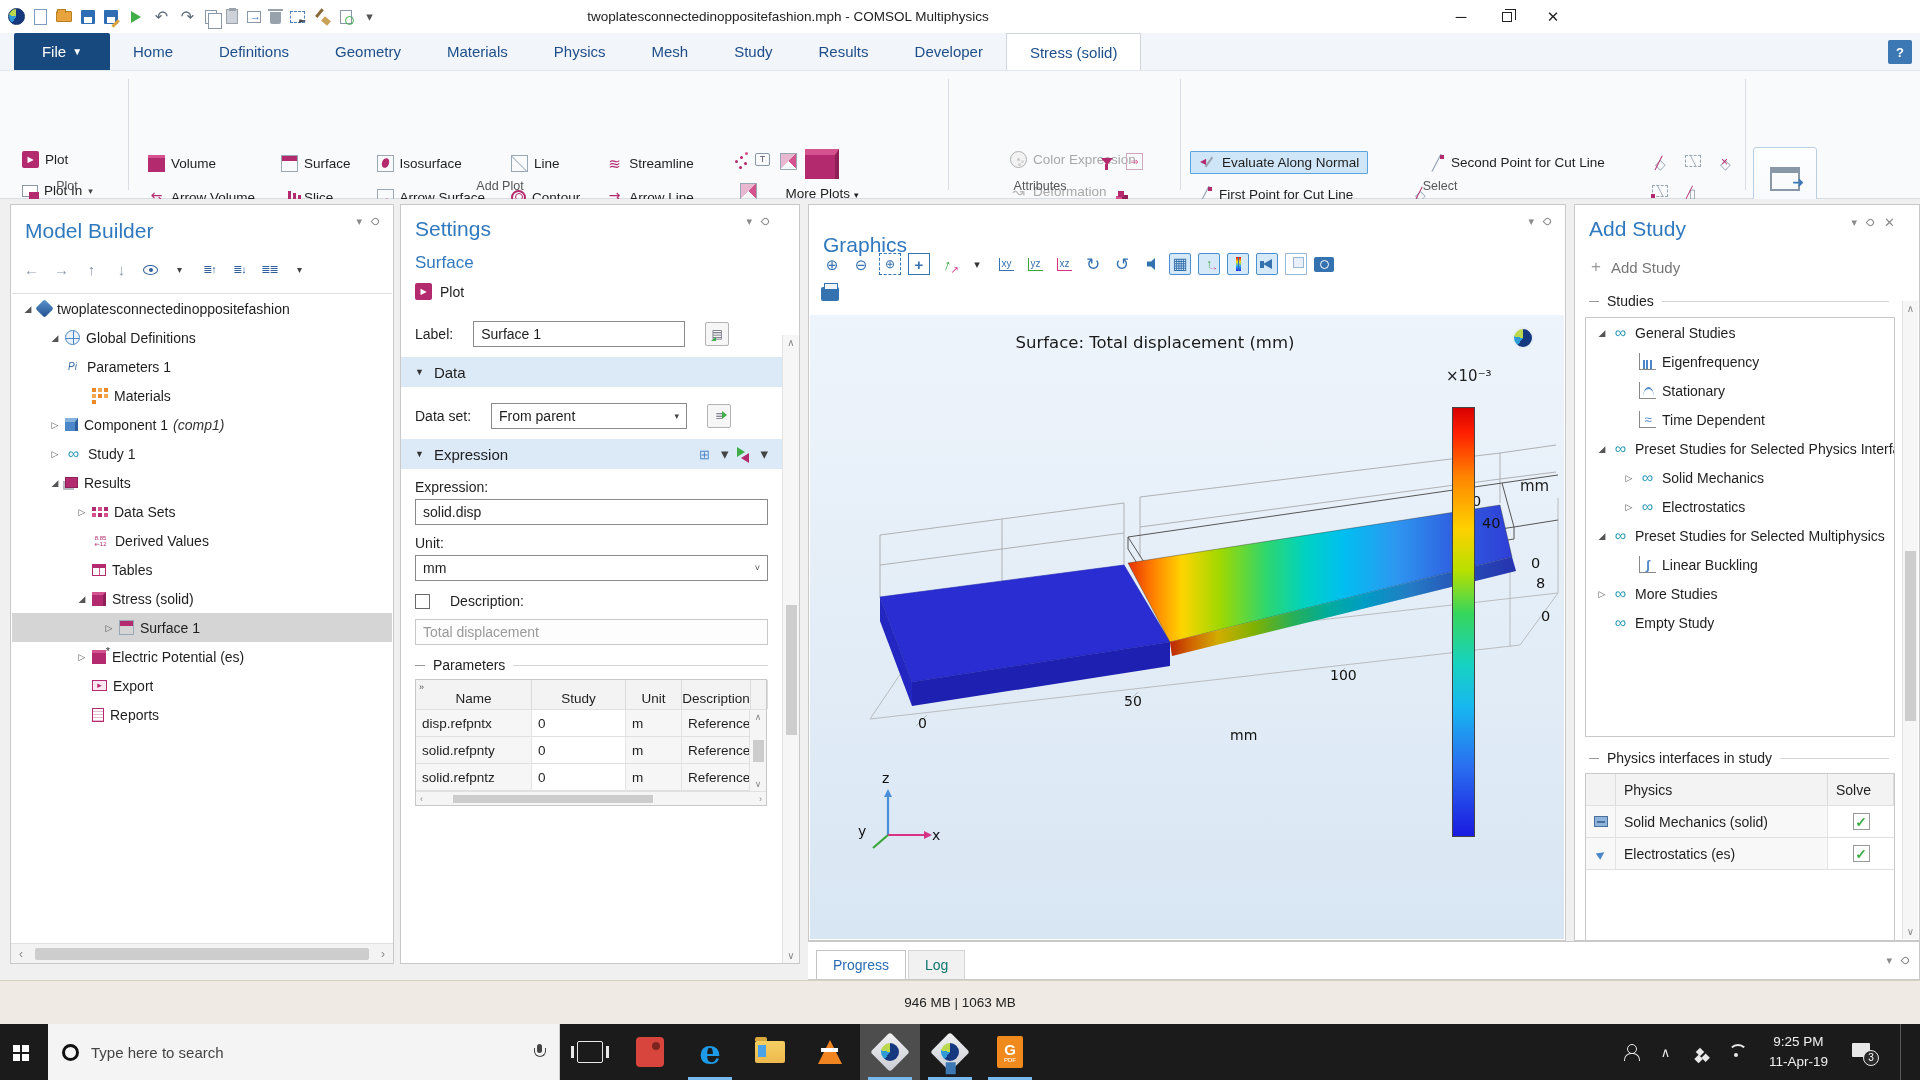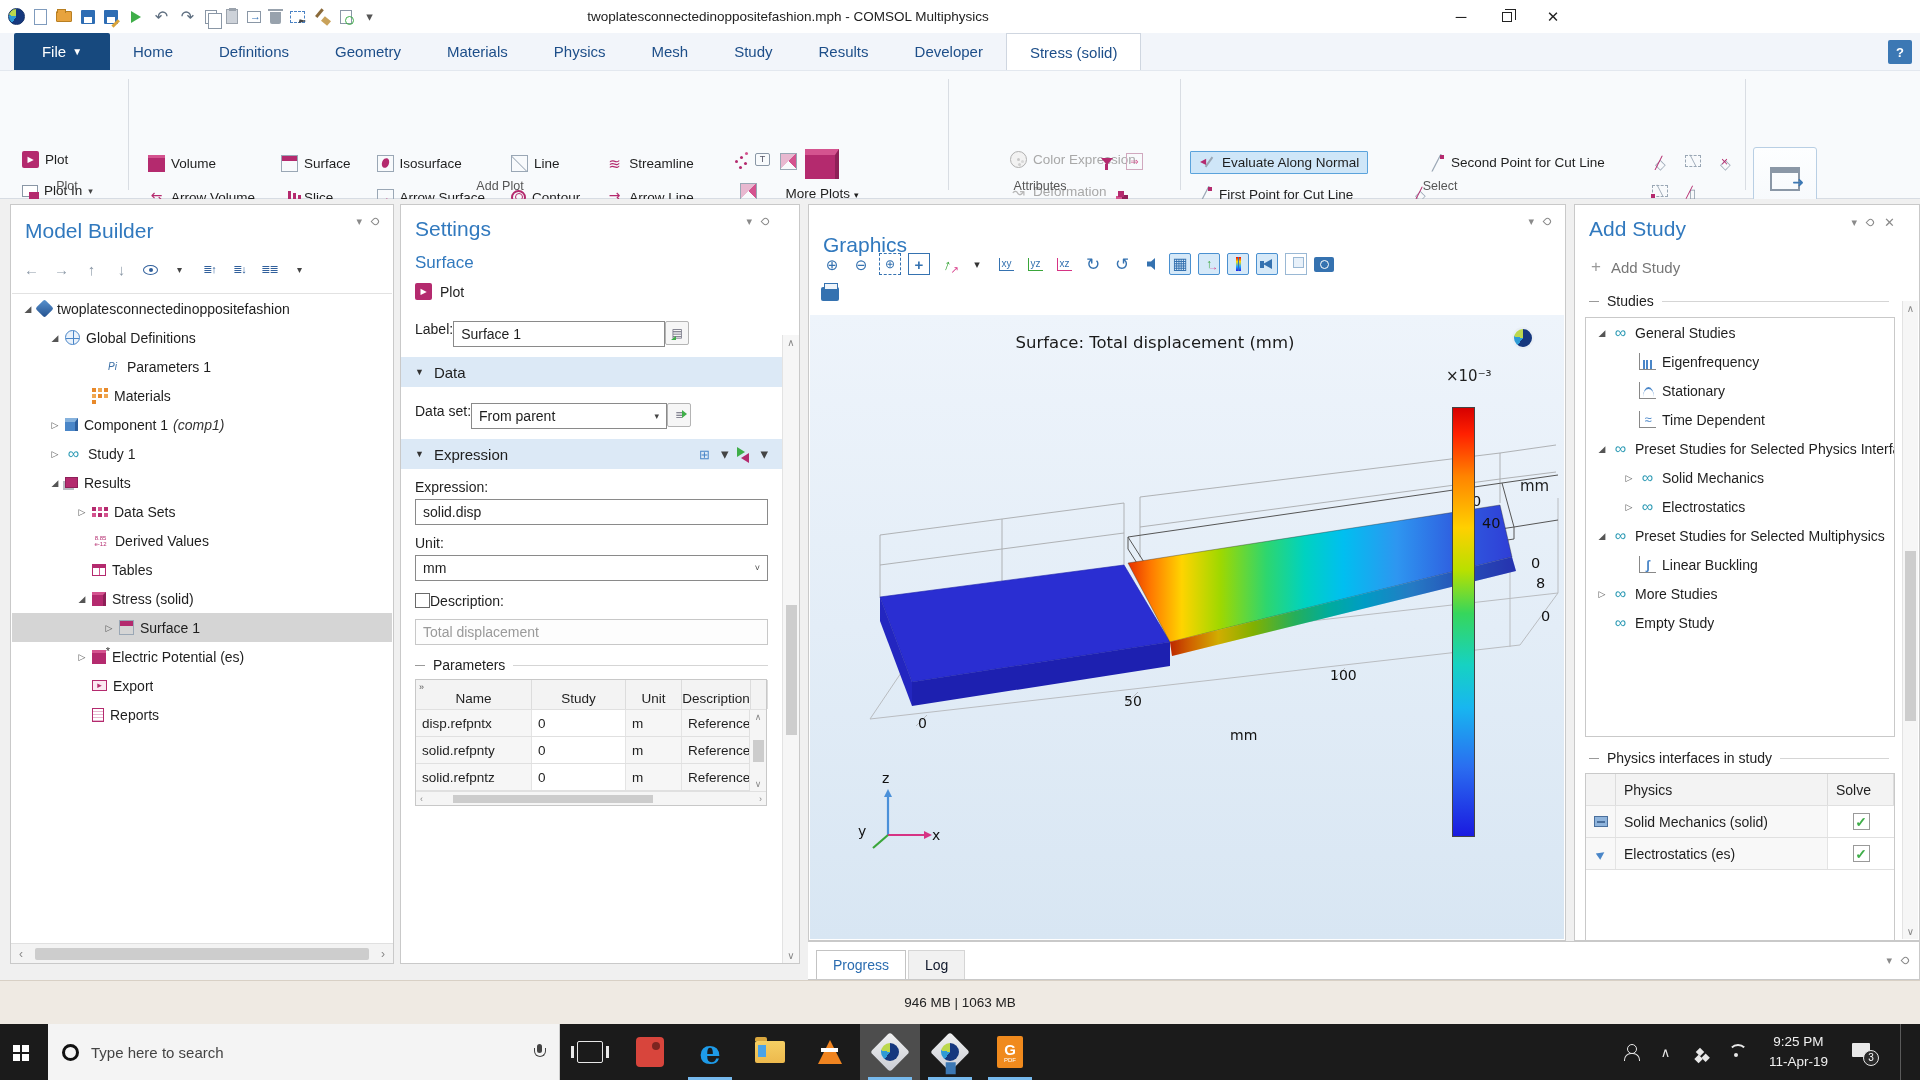--- a/index.html
+++ b/index.html
@@ -169,21 +169,21 @@
   .ic-export-node{width:15px;height:11px;border:1px solid var(--m);background:#fbe8f1;}
   .ic-export-node::before{content:'▸';color:var(--m);font-size:9px;}
   .ic-reports{width:12px;height:14px;border:1px solid var(--m);background:repeating-linear-gradient(#fff 0 2px,#e8b8d0 2px 3px);}
 
   
   #st{left:400px; top:5px; width:400px; height:760px;}
   #st .ptitle{position:absolute; left:14px; top:12px;}
   .st-sub{position:absolute; left:14px; top:48px; font-size:17px; color:var(--title);}
   .st-plotrow{position:absolute; left:14px; top:78px; display:flex; align-items:center; gap:8px; font-size:14px;}
   .st-body{position:absolute; left:0; top:106px; right:17px; bottom:0; overflow:hidden;}
-  .frow{display:flex; align-items:flex-start; gap:0; margin:10px 14px;}
+  .frow{display:flex; align-items:center; gap:20px; margin:10px 14px;}
   .flabel{font-size:14px; color:#1e1e1e;}
   .tinput{border:1px solid #8a8a8a; background:#fff; font-size:14px; padding:4px 7px; font-family:inherit;}
   .tinput.disabled{color:#9a9a9a; border-color:#c8c8c8; background:#fdfdfd;}
   .sechdr{background:#dce9f6; height:30px; display:flex; align-items:center; gap:10px; padding:0 14px; font-size:15px; margin-top:8px;}
   .sechdr .tri{font-size:9px; color:#333;}
   .sechdr .hicons{margin-left:auto; display:flex; gap:8px; align-items:center; color:#444;}
   .ic-height-expr::before{content:'⊞'; color:#4a86c8; font-size:13px;}
   .ic-plot-when{width:16px;height:14px;}
   .ic-plot-when::before{content:'';border-top:5px solid transparent;border-bottom:5px solid transparent;border-left:8px solid #3fae49;position:absolute;left:1px;top:0;}
   .ic-plot-when::after{content:'';border-top:5px solid transparent;border-bottom:5px solid transparent;border-right:8px solid var(--m);position:absolute;left:5px;bottom:-2px;}
@@ -251,21 +251,21 @@
         background:linear-gradient(to top,#1a1ae0 0%,#2a6df0 16%,#18b6f0 30%,#16d2c2 40%,#36d65c 52%,#b8e000 62%,#ffd000 72%,#ff8400 84%,#ff2000 94%,#d60000 100%);}
   .cbar-ticks{position:absolute; left:674px; top:86px; height:444px; display:flex; flex-direction:column; justify-content:space-between; font-size:14.5px; font-family:"DejaVu Sans",sans-serif; color:#111;}
   .cbar-mult{position:absolute; left:636px; top:52px; font-size:15px; font-family:"DejaVu Sans",sans-serif;}
   .cbar-unit{position:absolute; left:710px; top:162px; font-size:15px; font-family:"DejaVu Sans",sans-serif;}
   .ptick{position:absolute; font-size:14.5px; font-family:"DejaVu Sans",sans-serif; color:#111;}
   .axlbl{position:absolute; font-size:14px; font-family:"DejaVu Sans",sans-serif; color:#111;}
 
   
   .bstrip{position:absolute; left:808px; top:742px; width:1112px; height:39px; background:#fff; border:1px solid #c9c9c9; border-left:none;}
   .btabs{display:flex; align-items:flex-end; height:100%; padding-left:8px; gap:2px;}
-  .btab{padding:6px 16px; font-size:14px; color:#0f172a; background:#f1f1f1; border:1px solid #d5d5d5; border-bottom:none;}
+  .btab{padding:6px 16px; font-size:14px; color:#0f766e; background:#f1f1f1; border:1px solid #d5d5d5; border-bottom:none;}
   .btab.active{background:#fff; color:#2a6cb0; border-color:#c3c3c3;}
   .bstrip .pctrl{right:10px;}
   .statusbar{position:absolute; left:0; top:980px; width:1920px; height:44px; background:#efeae3; border-top:1px solid #d8d0c5; display:flex; align-items:center; justify-content:center; font-size:13.5px; color:#222;}
 
   
   #as{left:1574px; top:5px; width:346px; height:737px;}
   #as .ptitle{position:absolute; left:14px; top:12px;}
   .as-add{position:absolute; left:16px; top:52px; display:flex; gap:10px; align-items:center; color:#777; font-size:15px;}
   .as-add .plus{font-size:17px; color:#999;}
   .as-sect{position:absolute; left:14px; display:flex; align-items:center; gap:8px; font-size:14px; color:#222; right:30px;}
@@ -574,21 +574,21 @@
             <i class="tsuffix"></i>
           </div>
 
           <div class="trow" style="padding-left: 33px;">
             <span class="exp">◢</span>
             <span class="sic ic-global-definitions"></span>
             <span class="tlabel">Global Definitions</span>
             <i class="tsuffix"></i>
           </div>
 
-          <div class="trow" style="padding-left: 72px;">
+          <div class="trow" style="padding-left: 32px;">
             <span class="exp"></span>
             <span class="sic ic-parameters"></span>
             <span class="tlabel">Parameters 1</span>
             <i class="tsuffix"></i>
           </div>
 
           <div class="trow" style="padding-left: 60px;">
             <span class="exp"></span>
             <span class="sic ic-materials"></span>
             <span class="tlabel">Materials</span>

